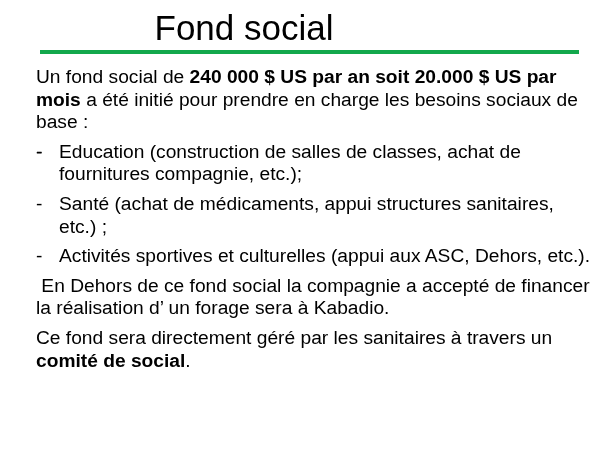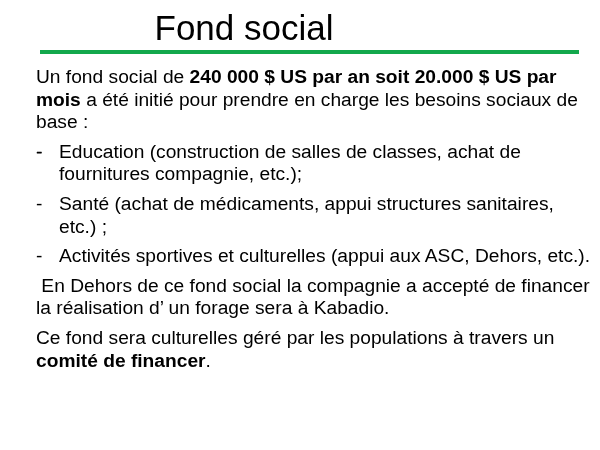--- a/index.html
+++ b/index.html
@@ -73,14 +73,14 @@
 
   <ul class="bullets">
     <li><span class="dash">-</span></li>
     <li><span class="dash">-</span><span>Education (construction de salles de classes, achat de fournitures compagnie, etc.);</span></li>
     <li><span class="dash">-</span><span>Santé (achat de médicaments, appui structures sanitaires, etc.) ;</span></li>
     <li><span class="dash">-</span><span>Activités sportives et culturelles (appui aux ASC, Dehors, etc.).</span></li>
   </ul>
 
   <p class="para" style="white-space: pre-wrap;"> En Dehors de ce fond social la compagnie a accepté de financer la réalisation d’ un forage sera à Kabadio.</p>
 
-  <p class="para"><span>Ce fond sera culturelles géré par les populations à travers un </span><b>comité de financer</b><span>.</span></p>
+  <p class="para"><span>Ce fond sera directement géré par les sanitaires à travers un </span><b>comité de social</b><span>.</span></p>
 </div>
 
 </body></html>

